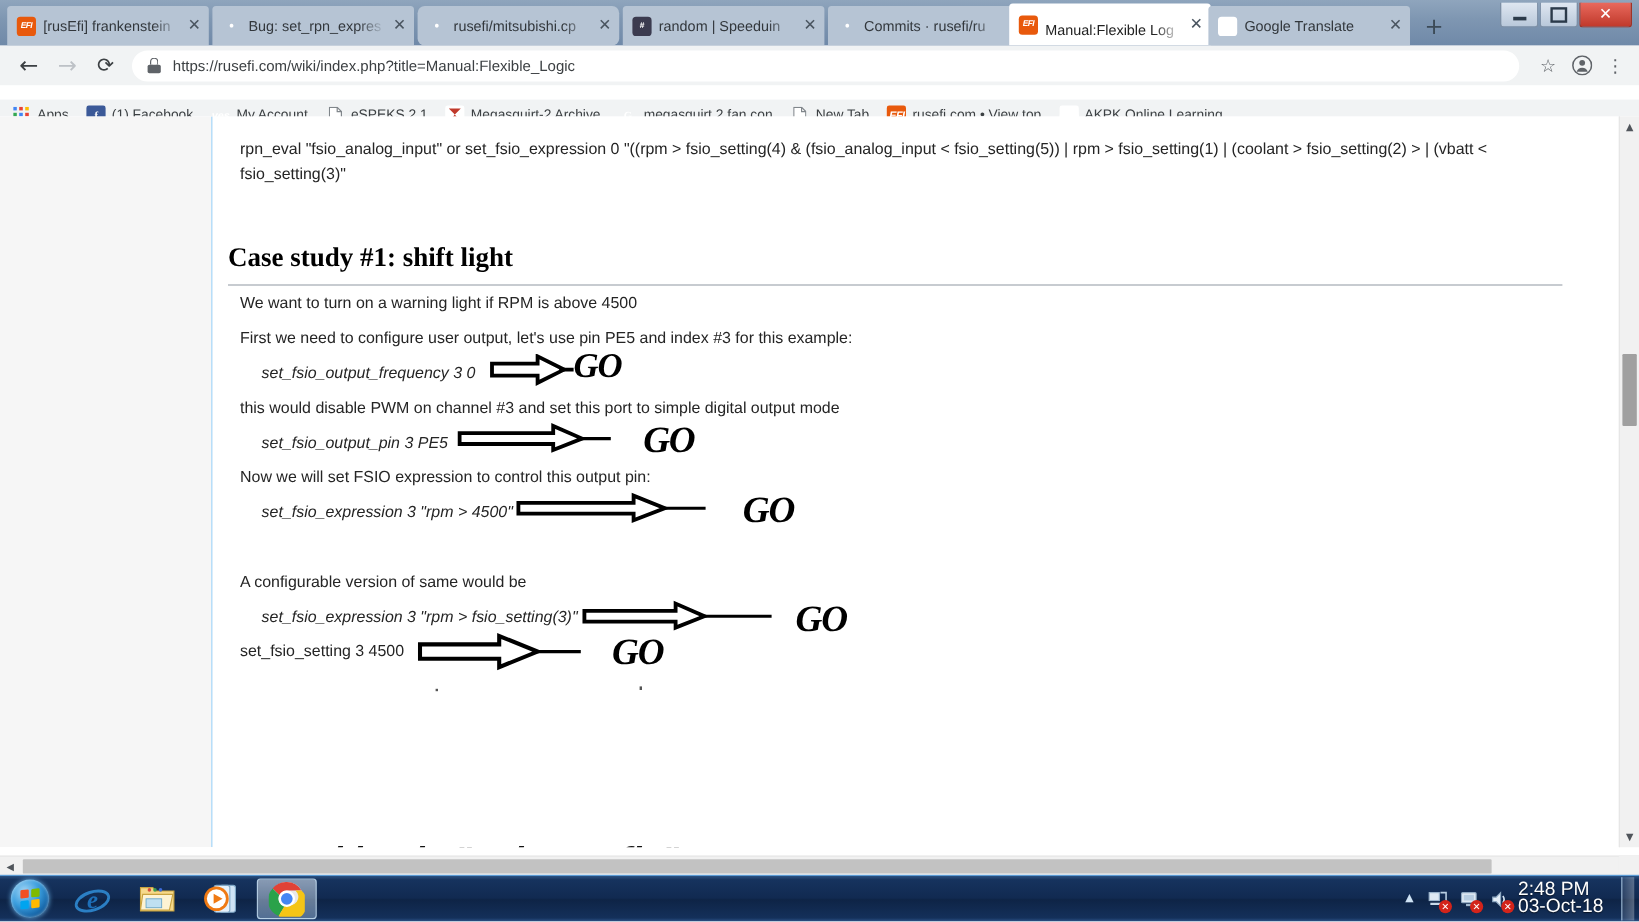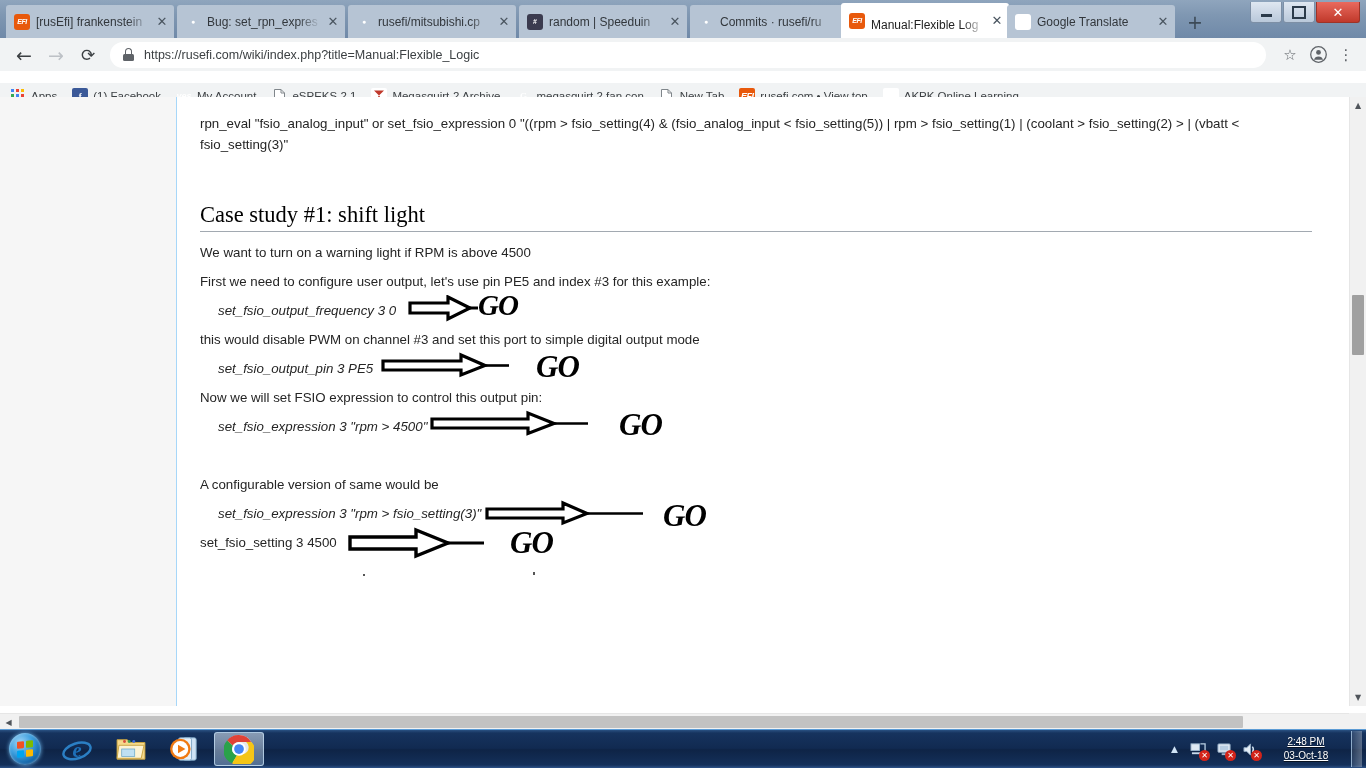--- a/index.html
+++ b/index.html
@@ -132,25 +132,25 @@
     position:absolute;left:178px;top:0;right:0;height:609px;background:#fff;
   }
   .para{
     position:absolute;
     font-size:13.3px;color:#252525;line-height:21px;
     font-family:"Liberation Sans",sans-serif;
   }
   .ital{font-style:italic;margin-left:18px;}
   .bld{font-weight:bold;}
   .heading{
-    position:absolute;left:22px;
+    position:absolute;left:12px;
     font-family:"Liberation Serif",serif;
-    font-size:22.5px;color:#000;font-weight:normal;
+    font-size:22.5px;color:#000;font-weight:bold;
     border-bottom:1px solid #a2a9b1;
-    width:1112px;padding-bottom:3px;
+    width:1112px;padding-bottom:9px;
   }
 
   
   .arrow{position:absolute;}
   .goword{
     position:absolute;
     font-family:"Liberation Serif",serif;
     font-weight:bold;font-style:italic;color:#000;
     letter-spacing:-1px;
   }
@@ -219,23 +219,22 @@
   }
   .tray{margin-left:auto;display:flex;align-items:center;padding-right:4px;height:38px;}
   .trayarrow{color:#cfe3f5;font-size:9px;margin-right:9px;font-family:"DejaVu Sans",sans-serif;}
   .trayicon{width:22px;height:22px;margin-right:4px;position:relative;display:flex;align-items:center;justify-content:center;}
   .redx{
     position:absolute;right:-1px;bottom:-1px;width:11px;height:11px;border-radius:50%;
     background:#d3241a;color:#fff;font-size:8px;line-height:11px;text-align:center;font-weight:bold;
     font-family:"DejaVu Sans",sans-serif;
   }
   .clock{
-    width:82px;text-align:center;color:#ffffff;font-size:10px;line-height:14px;
+    width:82px;text-align:left;color:#ffffff;font-size:16px;line-height:14px;
     text-shadow:0 1px 1px rgba(0,0,0,0.6);
-    text-decoration:underline;
   }
   .showdesk{width:10px;height:36px;margin-left:4px;background:linear-gradient(to right,rgba(255,255,255,0.10),rgba(255,255,255,0.30));border-left:1px solid rgba(180,215,245,0.6);}
 </style>
 </head>
 <body>
 
 <div class="app">
 
   <div class="titlebar">
     <div class="tabstrip">
@@ -245,21 +244,21 @@
         <span class="tlabel">[rusEfi] frankenstein</span>
         <span class="tclose">✕</span>
       </div>
 
       <div class="tab" style="left:177px;width:168px;">
         <span class="favicon fav-github">●</span>
         <span class="tlabel">Bug: set_rpn_expres</span>
         <span class="tclose">✕</span>
       </div>
 
-      <div class="tab" style="left:348px;width:168px;">
+      <div class="tab" style="left:348px;width:168px;border-radius:6px;">
         <span class="favicon fav-github">●</span>
         <span class="tlabel">rusefi/mitsubishi.cp</span>
         <span class="tclose">✕</span>
       </div>
 
       <div class="tab" style="left:519px;width:168px;">
         <span class="favicon fav-hash">#</span>
         <span class="tlabel">random | Speeduin</span>
         <span class="tclose">✕</span>
       </div>

